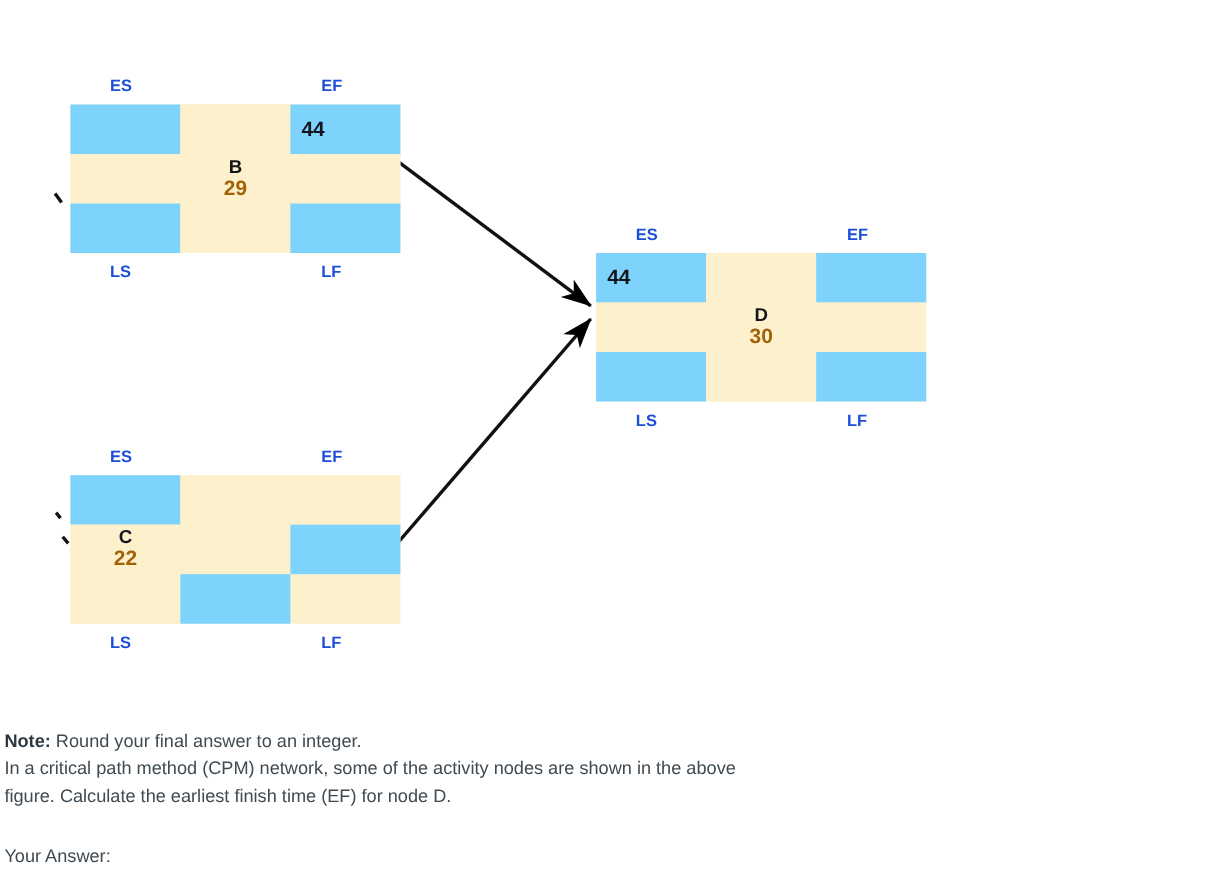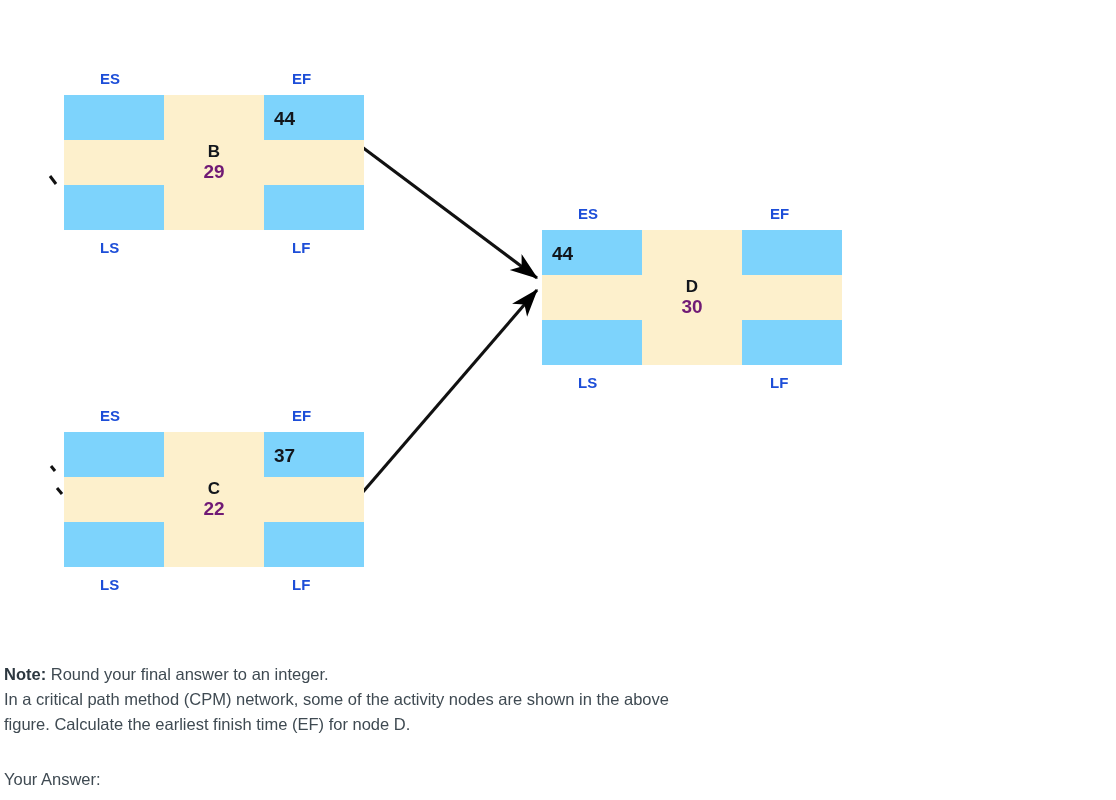--- a/index.html
+++ b/index.html
@@ -79,21 +79,21 @@
     line-height: 1.12;
   }
   .node-letter {
     font-size: 17px;
     font-weight: bold;
     color: #12161c;
   }
   .node-dur {
     font-size: 19px;
     font-weight: bold;
-    color: #701a75;
+    color: #a16207;
   }
 
   
   .cap {
     position: absolute;
     font-size: 15px;
     font-weight: bold;
     color: #1d4ed8;
     white-space: nowrap;
   }
@@ -170,23 +170,20 @@
       <span class="cap cap-ef">EF</span>
       <span class="cap cap-ls">LS</span>
       <span class="cap cap-lf">LF</span>
     </div>
 
     <div class="node" style="left:64px; top:432px; width:300px; height:135px;">
       <div class="cell blue">
         <span class="cell-val"></span>
       </div>
       <div class="cell cream"></div>
-      <div class="cell blue">
-        <span class="cell-val">37</span>
-      </div>
 
       <div class="cell cream"></div>
       <div class="cell cream center-cell">
         <span class="node-letter">C</span>
         <span class="node-dur">22</span>
       </div>
       <div class="cell cream"></div>
 
       <div class="cell blue">
         <span class="cell-val"></span>

